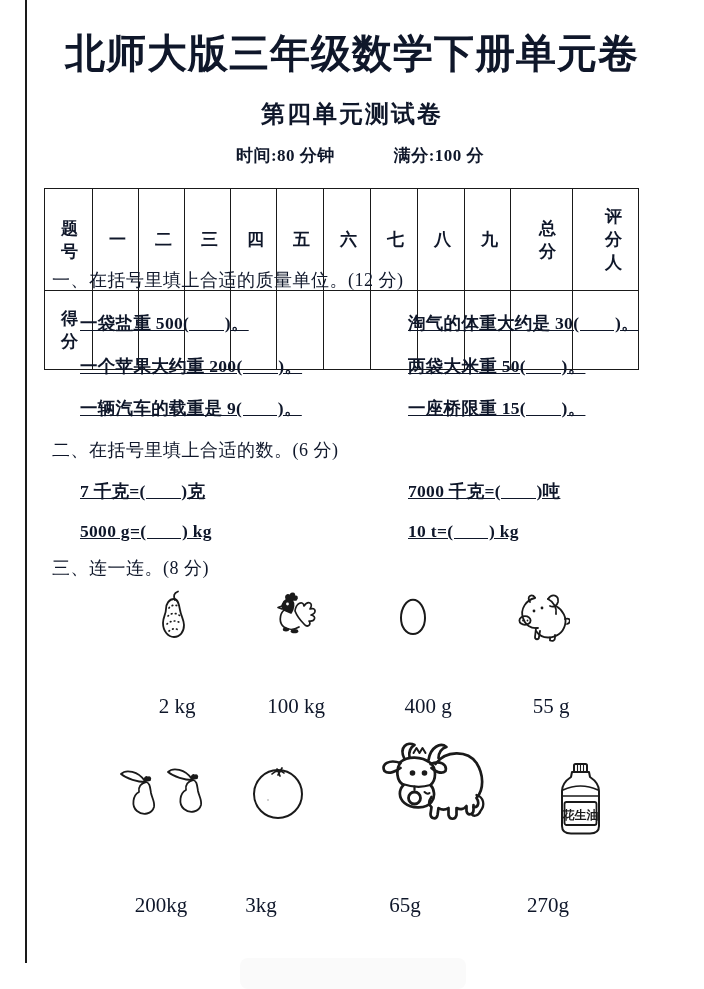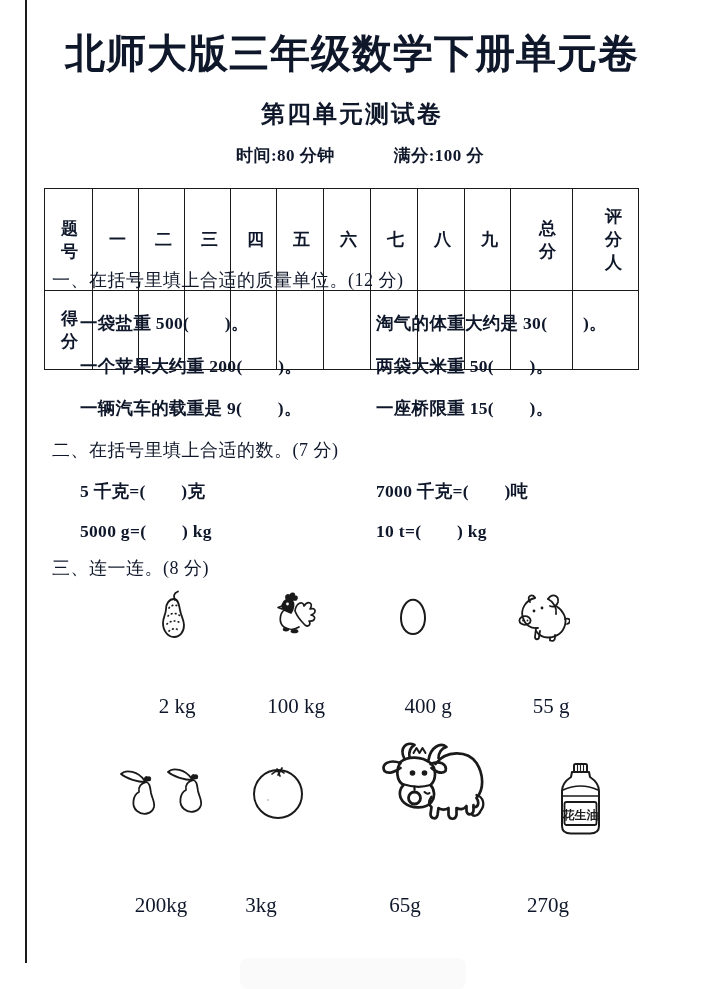--- a/index.html
+++ b/index.html
@@ -15,23 +15,23 @@
   .meta{position:absolute;top:144px;left:0;width:704px;text-align:center;
         font-size:17px;font-weight:700;letter-spacing:.5px;}
   .meta span{margin:0 19px;padding-left:16px;}
   table.score{position:absolute;left:44px;top:188px;width:594px;border-collapse:collapse;
         table-layout:fixed;font-size:17px;font-weight:600;}
   table.score td{border:1.6px solid #1a1a1a;text-align:right;padding:16px;}
   table.score tr.hdr td{height:28px;}
   table.score tr.score-row td{height:26px;margin-left:14px;}
   .qhead{position:absolute;left:52px;font-size:18px;font-weight:400;letter-spacing:.5px;white-space:nowrap;}
   .qrow{position:absolute;left:80px;right:16px;display:flex;font-size:17.5px;font-weight:600;
-        letter-spacing:.3px;white-space:nowrap;}
+        letter-spacing:.3px;white-space:nowrap;text-decoration:underline;}
   .qrow .ql{width:296px;flex:none;}
-  .qrow .qr{flex:1;}
+  .qrow .qr{flex:1;margin-left:32px;}
   .icon-abs{position:absolute;transform:translateX(-50%);}
   .match-label{position:absolute;transform:translateX(-50%);font-size:21px;white-space:nowrap;
         font-family:"Liberation Serif","DejaVu Serif",serif;}
   svg{display:block;}
   .shadow-smudge{position:absolute;left:240px;top:958px;width:226px;height:31px;
         background:#fafafa;border-radius:8px;}
 </style>
 </head>
 <body>
 
@@ -99,23 +99,23 @@
   </div>
   <div class="qrow" style="top:354px">
     <span class="ql">一个苹果大约重 200(　　)。</span>
     <span class="qr">两袋大米重 50(　　)。</span>
   </div>
   <div class="qrow" style="top:396px">
     <span class="ql">一辆汽车的载重是 9(　　)。</span>
     <span class="qr">一座桥限重 15(　　)。</span>
   </div>
 
-  <div class="qhead" style="top:438px">二、在括号里填上合适的数。(7 分)</div>
+  <div class="qhead" style="top:438px">二、在括号里填上合适的数。(6 分)</div>
   <div class="qrow" style="top:479px">
-    <span class="ql">5 千克=(　　)克</span>
+    <span class="ql">7 千克=(　　)克</span>
     <span class="qr">7000 千克=(　　)吨</span>
   </div>
   <div class="qrow" style="top:519px">
     <span class="ql">5000 g=(　　) kg</span>
     <span class="qr">10 t=(　　) kg</span>
   </div>
 
   <div class="qhead" style="top:556px">三、连一连。(8 分)</div>
 
   <div class="icon-abs" style="left:174px;top:590px">

